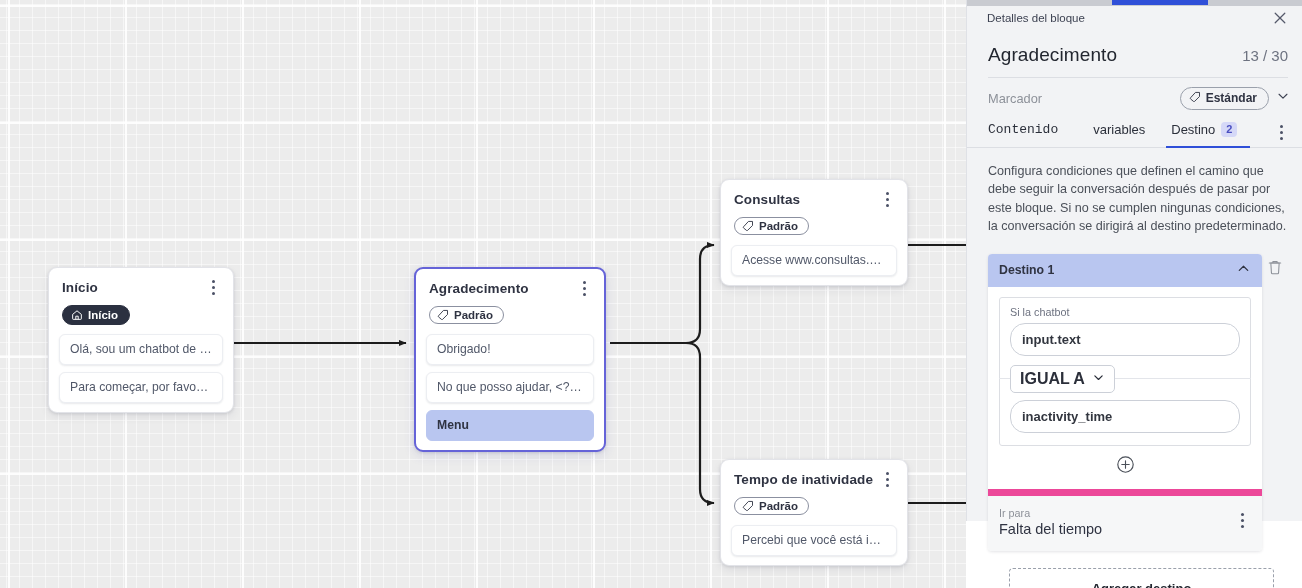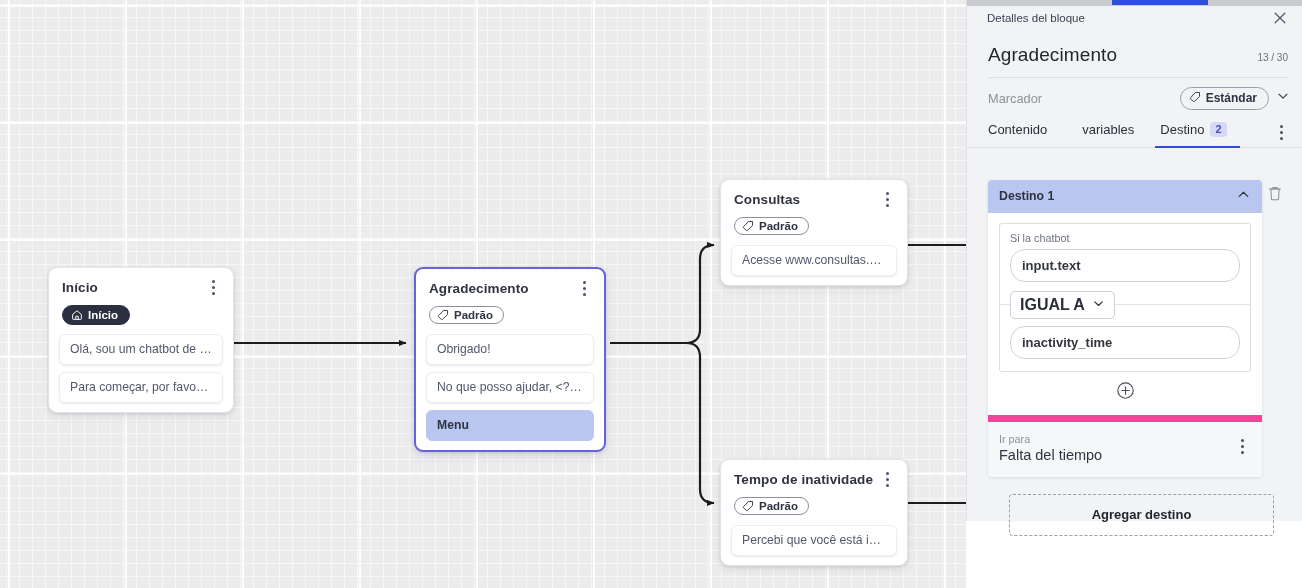--- a/index.html
+++ b/index.html
@@ -120,21 +120,21 @@
 
   .panel-sheet {
     flex: 1 1 auto; background: #f2f3f5;
     display: flex; flex-direction: column; min-height: 0;
   }
   .title-row {
     display: flex; align-items: baseline; justify-content: space-between;
     padding: 14px 14px 0 21px;
   }
   .panel-title { font-size: 19px; color: #22262f; font-weight: 400; letter-spacing: .1px; }
-  .counter { font-size: 10px; color: #6d7280; }
+  .counter { font-size: 15px; color: #6d7280; }
   .hr { height: 1px; background: #dcdee3; margin: 11px 14px 0 21px; }
 
   .marcador-row {
     display: flex; align-items: center; justify-content: space-between;
     padding: 9px 12px 0 21px;
   }
   .marcador-label { font-size: 12.8px; color: #8d9199; }
   .marcador-right { display: flex; align-items: center; gap: 7px; }
   .chip {
     display: inline-flex; align-items: center; gap: 5px;
@@ -147,21 +147,21 @@
   .tabs {
     display: flex; align-items: center;
     padding: 12px 12px 0 21px; gap: 0;
     border-bottom: 1px solid #dcdee3;
     position: relative;
   }
   .tab {
     font-size: 13px; color: #2b2f3a; padding: 0 13px 10px 13px;
     cursor: pointer; position: relative; display: flex; align-items: center; gap: 6px;
   }
-  .tab:first-child { padding-left: 0; margin-right: 9px; }
+  .tab:first-child { padding-left: 0; margin-right: 9px; font-family: Liberation Mono, monospace; }
   .tab.active { font-weight: 400; }
   .tab.active::after {
     content: ""; position: absolute; left: 8px; right: 0; bottom: -1px;
     height: 2px; background: #2f4fd8;
   }
   .tab-badge {
     background: #d5d8f7; color: #4a4fc0; font-size: 11px; font-weight: 700;
     border-radius: 4px; padding: 1px 5px; line-height: 13px;
   }
   .tabs-more { margin-left: auto; width: 18px; height: 18px; position: relative; cursor: pointer; padding-bottom: 10px; }
@@ -402,20 +402,21 @@
           <span class="tab-badge">2</span>
         </div>
         <div class="tabs-more">
             <i></i>
             <i></i>
             <i></i>
           </div>
       </div>
 
       <div class="panel-content">
+        <div class="desc">Configura condiciones que definen el camino que debe seguir la conversación después de pasar por este bloque. Si no se cumplen ningunas condiciones, la conversación se dirigirá al destino predeterminado.</div>
 
         <div class="dest-wrap">
           <div class="dest-card">
 
             <div class="dest-head">
               <div class="t">Destino 1</div>
               <span>
                 <svg width="15" height="15" viewBox="0 0 16 16" fill="none">
                   <path d="M3.5 10 8 5.6 12.5 10" stroke="#2f3342" stroke-width="1.35" stroke-linecap="round" stroke-linejoin="round"></path>
                 </svg>

